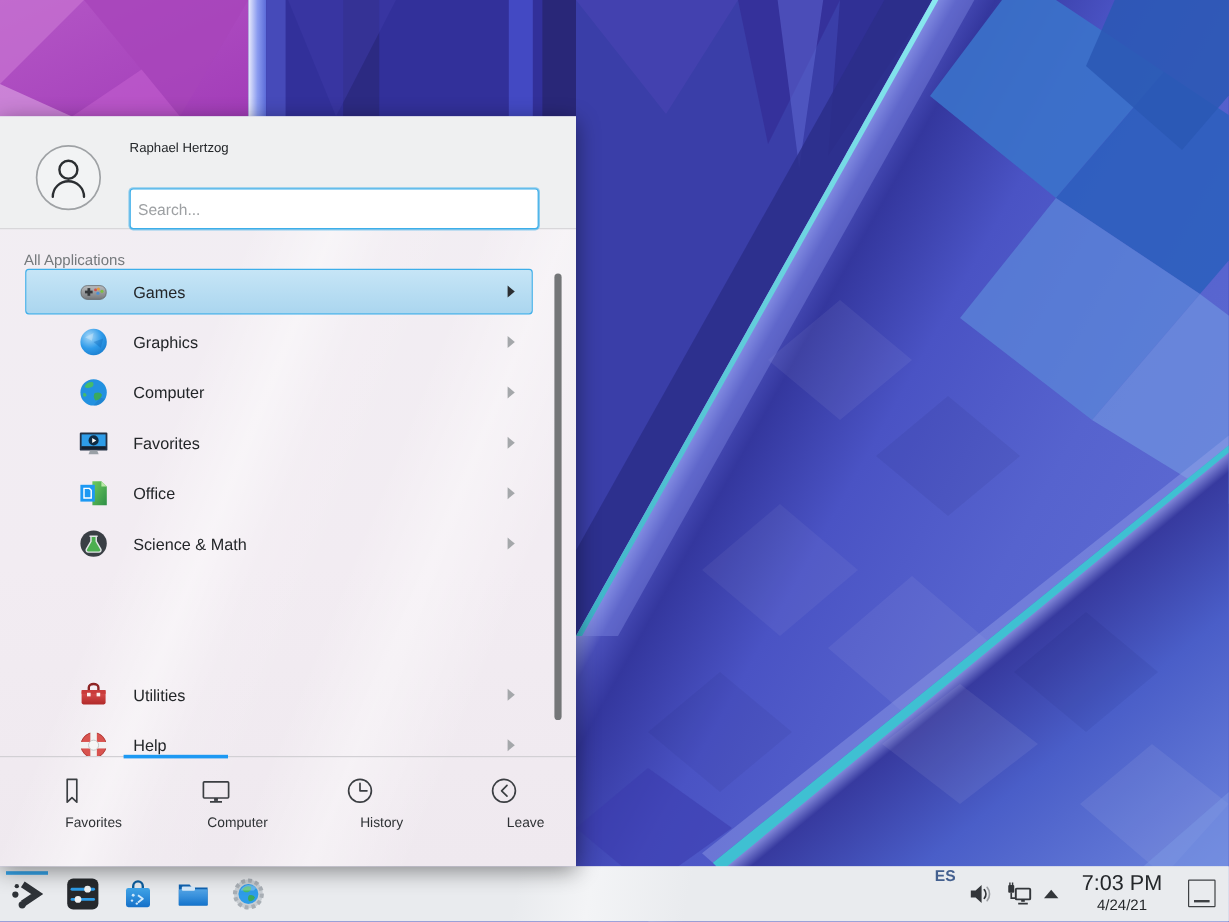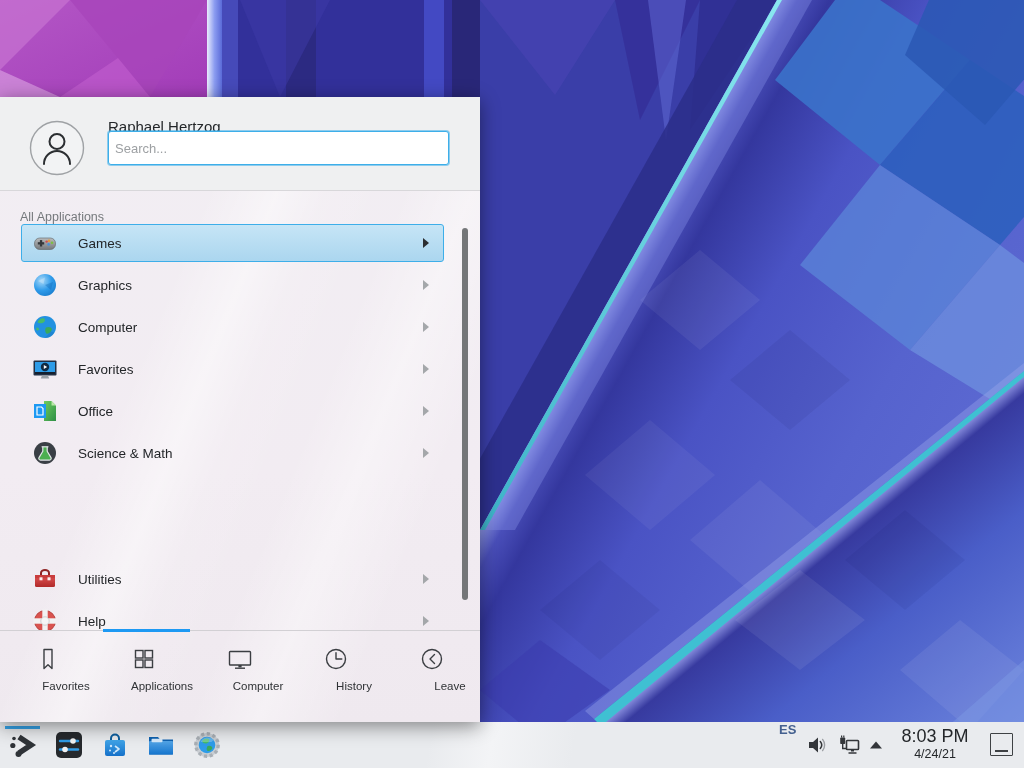--- a/index.html
+++ b/index.html
@@ -20,34 +20,34 @@
   .panel-rays{position:absolute;left:0;top:93px;right:0;bottom:0;pointer-events:none;
     background:
       linear-gradient(112deg,transparent 30%,rgba(255,255,255,.45) 40%,rgba(255,255,255,.10) 47%,transparent 56%),
       linear-gradient(112deg,transparent 58%,rgba(255,255,255,.38) 68%,transparent 80%);
   }
   .panel-header{
     position:absolute;top:0;left:0;right:0;height:93px;
     background:#eff0f1;border-bottom:1px solid #d8d7da;
   }
   .avatar{position:absolute;left:29px;top:23px;width:56px;height:56px;border-radius:50%;}
-  .user-name{position:absolute;left:108px;top:21px;font-size:15px;color:#232629;}
+  .user-name{position:absolute;left:108px;top:21px;font-size:11px;color:#232629;}
   .search-box{
-    position:absolute;left:108px;top:34px;width:341px;height:26px;box-sizing:border-box;
+    position:absolute;left:108px;top:60px;width:341px;height:26px;box-sizing:border-box;
     background:#fff;border:1px solid #3daee9;border-radius:3px;
     box-shadow:0 0 0 1px rgba(61,174,233,.55);
     font-size:13px;color:#232629;padding:16px 6px;outline:none;
     font-family:"Liberation Sans","DejaVu Sans",sans-serif;
   }
   .search-box::placeholder{color:#9da0a3;opacity:1;}
   .section-label{position:absolute;left:20px;top:113px;font-size:12.5px;color:#75797c;}
   .app-list{position:absolute;left:0;top:94px;right:0;height:439px;overflow:hidden;}
   .app-row{
     position:absolute;left:21px;width:423px;height:38px;box-sizing:border-box;
-    display:flex;align-items:center;border-radius:3px;border:1px solid transparent;
+    display:flex;align-items:center;border-radius:3px;border:1px solid transparent;padding-left:33px;
   }
   .app-row.selected{
     background:linear-gradient(180deg,#c6e5f6 0%,#abd6ef 100%);
     border:1px solid #3daee9;
   }
   .row-icon{width:26px;height:26px;margin-left:10px;flex:0 0 auto;}
   .row-label{margin-left:20px;font-size:13.5px;color:#232629;flex:1 1 auto;}
   .row-arrow{width:0;height:0;margin-right:14px;
     border-top:5px solid transparent;border-bottom:5px solid transparent;
     border-left:6px solid #a4a7aa;}
@@ -312,29 +312,20 @@
   <div class="tab-bar">
     <div class="active-indicator"></div>
 
     <div class="tab">
       <svg class="tab-icon" viewBox="0 0 28 28">
         <path d="M10,4.5 h8 v19 l-4,-3.8 l-4,3.8 Z" fill="none" stroke="#3b3e42" stroke-width="1.4" stroke-linejoin="round"></path>
       </svg>
       <span class="tab-label">Favorites</span>
     </div>
 
-    <div class="tab">
-      <svg class="tab-icon" viewBox="0 0 28 28">
-        <rect x="5.5" y="5.5" width="7.5" height="7.5" fill="none" stroke="#3b3e42" stroke-width="1.4"></rect>
-        <rect x="15" y="5.5" width="7.5" height="7.5" fill="none" stroke="#3b3e42" stroke-width="1.4"></rect>
-        <rect x="5.5" y="15" width="7.5" height="7.5" fill="none" stroke="#3b3e42" stroke-width="1.4"></rect>
-        <rect x="15" y="15" width="7.5" height="7.5" fill="none" stroke="#3b3e42" stroke-width="1.4"></rect>
-      </svg>
-      <span class="tab-label">Applications</span>
-    </div>
 
     <div class="tab">
       <svg class="tab-icon" viewBox="0 0 28 28">
         <rect x="3.5" y="6.5" width="21" height="13.5" rx="0.8" fill="none" stroke="#3b3e42" stroke-width="1.4"></rect>
         <rect x="12.4" y="20" width="3.2" height="2.4" fill="#3b3e42"></rect>
         <line x1="9" y1="23.2" x2="19" y2="23.2" stroke="#3b3e42" stroke-width="1.4"></line>
       </svg>
       <span class="tab-label">Computer</span>
     </div>
 
@@ -444,20 +435,20 @@
     </svg>
   </div>
 
   <div class="tray-icon" style="left:868px;top:17px;width:16px;height:12px">
     <svg viewBox="0 0 16 12">
       <path d="M2,9.5 L8,2.5 L14,9.5 Z" fill="#33363a"></path>
     </svg>
   </div>
 
   <div class="clock">
-    <div class="clock-time">8:03 PM</div>
+    <div class="clock-time">7:03 PM</div>
     <div class="clock-date">4/24/21</div>
   </div>
 
   <div class="peek">
     <div class="peek-line"></div>
   </div>
 </div>
 
 </body></html>

